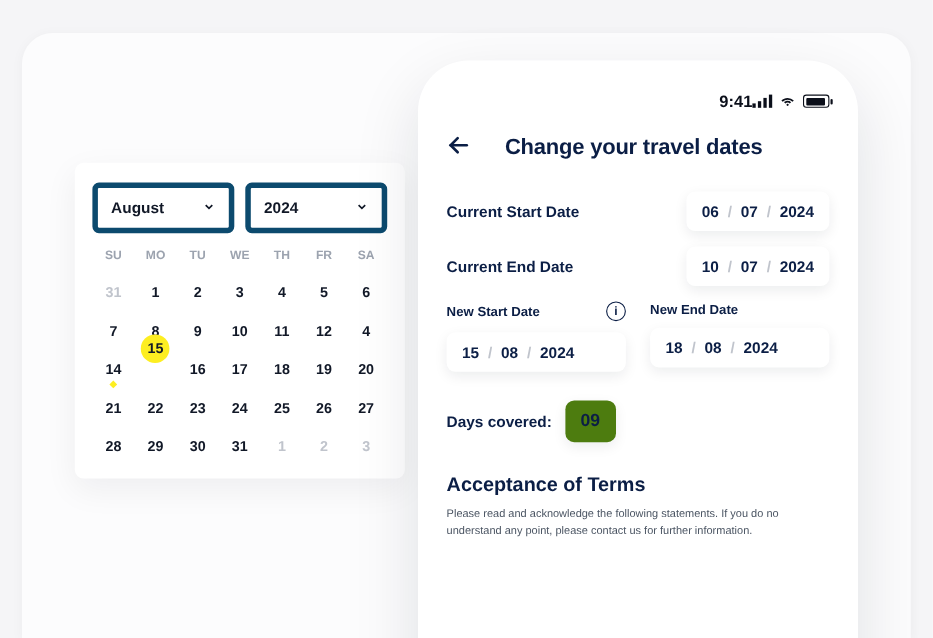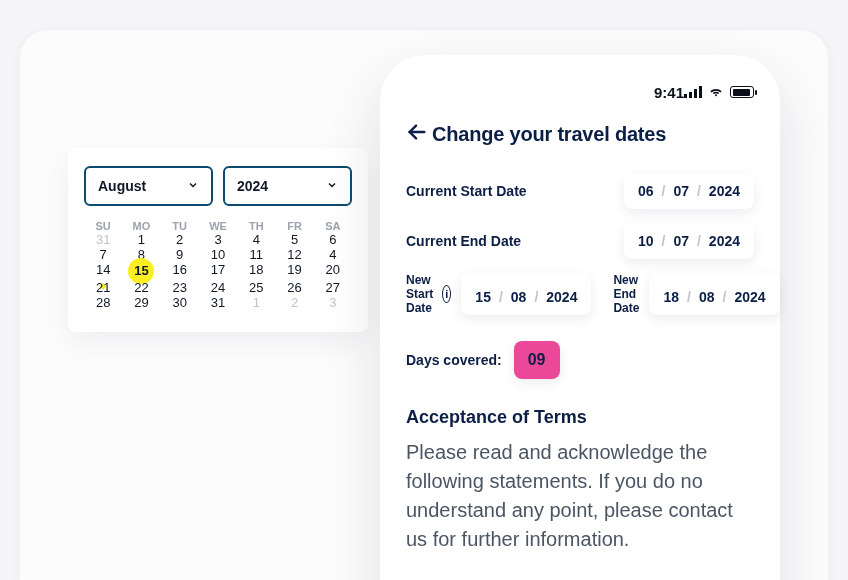--- a/index.html
+++ b/index.html
@@ -27,41 +27,41 @@
     width: 300px;
     background: #fff;
     border-radius: 8px;
     padding: 18px 16px 22px;
     box-shadow: 0 10px 30px rgba(16,24,40,0.06);
     z-index: 1;
   }
   .cal-selectors { display: flex; gap: 10px; margin-bottom: 14px; }
   .cal-sel {
     flex: 1;
-    border: 2px solid #0c4a6e;
+    border: 5px solid #0c4a6e;
     border-radius: 6px;
     padding: 10px 12px;
     display: flex;
     align-items: center;
     justify-content: space-between;
     font-weight: 700;
     color: #111827;
     cursor: pointer;
     font-size: 14px;
   }
   .chev { display:inline-block; }
   .chev svg { width: 12px; height: 12px; }
   .cal-grid {
     display: grid;
     grid-template-columns: repeat(7, 1fr);
     text-align: center;
     font-size: 13px;
   }
   .dow { color: #9ca3af; font-size: 11px; font-weight: 600; }
-  .day { color: #111827; font-weight: 400; position: relative; }
+  .day { color: #111827; font-weight: 700; position: relative; margin-top: 20px; }
   .day.mute { color: #c0c4cc; }
   .day.sel {
     width: 26px; height: 26px; line-height: 26px;
     background: #fdee21;
     border-radius: 50%;
     margin: -4px auto;
     font-weight: 700;
   }
   .day.dot::after {
     content: "";
@@ -87,50 +87,50 @@
   .sb-time { font-weight: 700; font-size: 15px; color: #0b0f1a; }
   .sb-icons { display: flex; gap: 6px; align-items: center; }
   .cell { width: 18px; height: 12px; display: flex; align-items: flex-end; gap: 2px; }
   .cell span { width: 3px; background:#0b0f1a; display:block; }
   .cell span:nth-child(1){height:4px}.cell span:nth-child(2){height:6px}.cell span:nth-child(3){height:9px}.cell span:nth-child(4){height:12px}
   .wifi svg { width:16px; height:16px; }
   .batt { width:24px; height:12px; border:1.5px solid #0b0f1a; border-radius:3px; position:relative; }
   .batt::after { content:""; position:absolute; right:-4px; top:3px; width:2px; height:5px; background:#0b0f1a; border-radius:1px; }
   .batt .fill { position:absolute; left:1.5px; top:1.5px; bottom:1.5px; right:3px; background:#0b0f1a; border-radius:1px; }
 
-  .ph-header { display:flex; align-items:center; gap:4px; margin-bottom: 26px; text-align: right; }
+  .ph-header { display:flex; align-items:center; gap:31px; margin-bottom: 26px; text-align: right; }
   .back svg { width:22px; height:22px; }
   .ph-title { font-size: 20px; font-weight: 800; color:#0b1e45; letter-spacing:-0.2px; }
 
   .row { display:flex; align-items:center; justify-content:space-between; margin-bottom: 14px; }
   .lbl   { font-size: 14px; font-weight: 700; color:#0b1e45; }
   .lblsm { font-size: 12px; font-weight: 700; color:#0b1e45; }
 
   .datebox {
     display:flex; align-items:flex-end; gap:8px;
     background:#fff; border-radius:8px;
     padding: 10px 14px;
     box-shadow: 0 4px 12px rgba(16,24,40,0.08);
     font-size: 14px; font-weight: 600; color:#0b1e45;
   }
   .datebox .sep { color:#c0c4cc; }
 
   .newrow { display:flex; gap:22px; margin-top: 4px; }
-  .newcol { flex:1; display:flex; flex-direction:row; gap:10px; }
+  .newcol { flex:1; display:flex; flex-direction:column; gap:10px; }
   .newhdr { display:flex; align-items:center; justify-content:space-between; }
   .info { width:18px; height:18px; border:1.6px solid #0b1e45; border-radius:50%; display:flex; align-items:center; justify-content:center; font-size:11px; font-weight:800; color:#0b1e45; }
 
   .coverrow { display:flex; align-items:center; gap:12px; margin-top: 26px; }
   .coverval {
-    background:#ec4899; border-radius:8px; padding:10px 14px; font-weight:700; color:#0b1e45;
+    background:#4d7c0f; border-radius:8px; padding:10px 14px; font-weight:700; color:#0b1e45;
     box-shadow: 0 4px 12px rgba(16,24,40,0.08);
   }
 
   .terms-h { font-size:18px; font-weight:800; color:#0b1e45; margin-top: 28px; }
-  .terms-p { font-size:20px; color:#4b5563; margin-top:10px; line-height:1.45; max-width: 330px; }
+  .terms-p { font-size:10px; color:#4b5563; margin-top:10px; line-height:1.45; max-width: 330px; }
 </style>
 </head>
 <body>
 
 <div class="canvas"></div>
 
 <div class="calendar">
   <div class="cal-selectors">
     <div class="cal-sel">
       <span>August</span>

